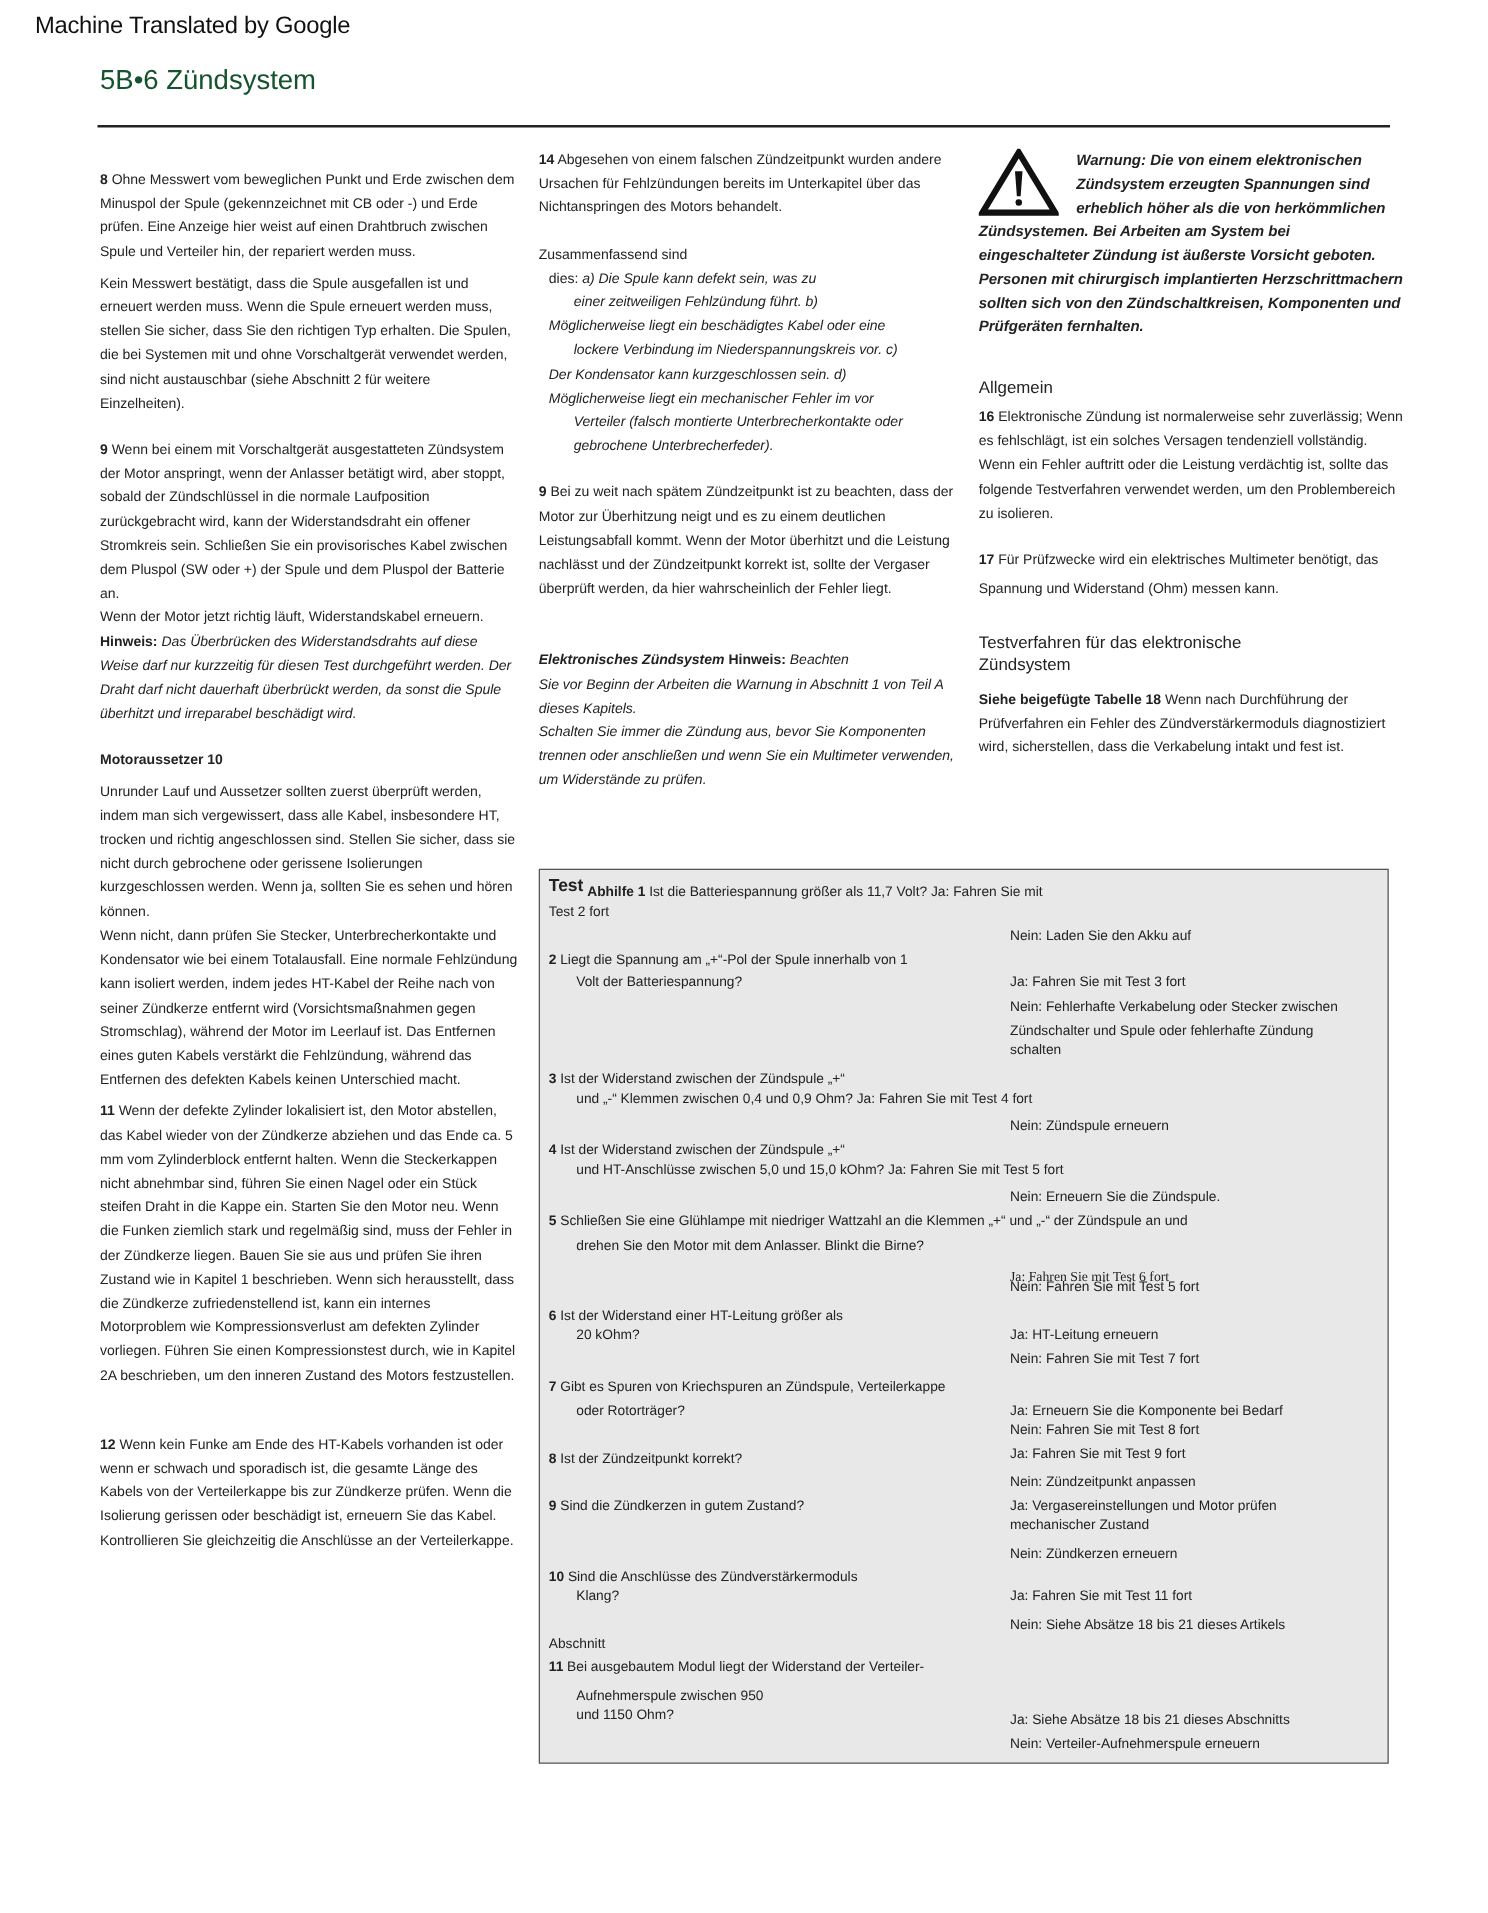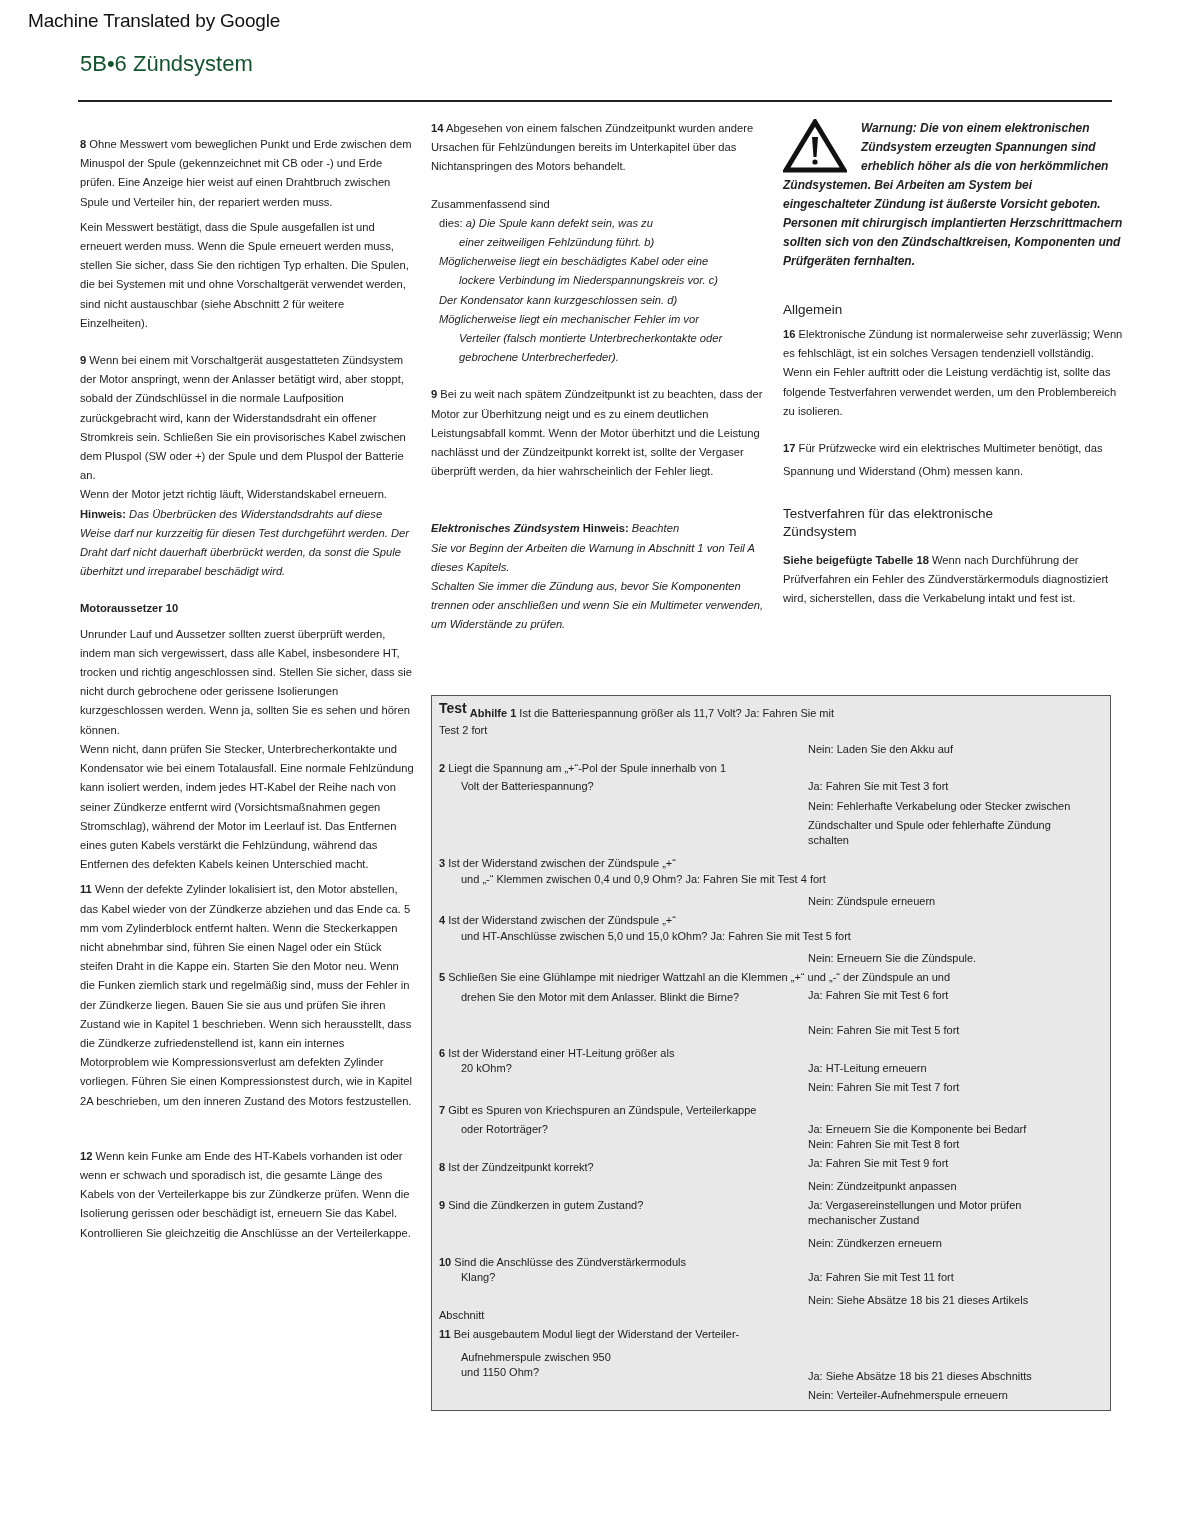--- a/index.html
+++ b/index.html
@@ -126,21 +126,21 @@
     <div class="tr-right" style="top: 123px;">Zündschalter und Spule oder fehlerhafte Zündung</div>
     <div class="tr-right" style="top: 138px;">schalten</div>
     <div class="trow" style="top: 161px;"><span class="b">3</span><span> Ist der Widerstand zwischen der Zündspule „+“</span></div>
     <div class="trow q-indent" style="top: 165px; margin-top: 12px;"><span>und „-“ Klemmen zwischen 0,4 und 0,9 Ohm? Ja: Fahren Sie mit Test 4 fort</span></div>
     <div class="tr-right" style="top: 199px;">Nein: Zündspule erneuern</div>
     <div class="trow" style="top: 218px;"><span class="b">4</span><span> Ist der Widerstand zwischen der Zündspule „+“</span></div>
     <div class="trow q-indent" style="top: 234px;"><span>und HT-Anschlüsse zwischen 5,0 und 15,0 kOhm? Ja: Fahren Sie mit Test 5 fort</span></div>
     <div class="tr-right" style="top: 256px;">Nein: Erneuern Sie die Zündspule.</div>
     <div class="trow" style="top: 275px;"><span class="b">5</span><span> Schließen Sie eine Glühlampe mit niedriger Wattzahl an die Klemmen „+“ und „-“ der Zündspule an und</span></div>
     <div class="trow q-indent" style="top: 295px;"><span>drehen Sie den Motor mit dem Anlasser. Blinkt die Birne?</span></div>
-    <div class="tr-right" style="top: 293px;">Ja: Fahren Sie mit Test 6 fort</div>
+    <div class="tr-right" style="top: 320px; font-family: Liberation Serif, serif;">Ja: Fahren Sie mit Test 6 fort</div>
     <div class="tr-right" style="top: 328px;">Nein: Fahren Sie mit Test 5 fort</div>
     <div class="trow" style="top: 351px;"><span class="b">6</span><span> Ist der Widerstand einer HT-Leitung größer als</span></div>
     <div class="trow q-indent" style="top: 366px;"><span>20 kOhm?</span></div>
     <div class="tr-right" style="top: 366px;">Ja: HT-Leitung erneuern</div>
     <div class="tr-right" style="top: 385px;">Nein: Fahren Sie mit Test 7 fort</div>
     <div class="trow" style="top: 408px;"><span class="b">7</span><span> Gibt es Spuren von Kriechspuren an Zündspule, Verteilerkappe</span></div>
     <div class="trow q-indent" style="top: 427px;"><span>oder Rotorträger?</span></div>
     <div class="tr-right" style="top: 427px;">Ja: Erneuern Sie die Komponente bei Bedarf</div>
     <div class="tr-right" style="top: 442px;">Nein: Fahren Sie mit Test 8 fort</div>
     <div class="trow" style="top: 465px;"><span class="b">8</span><span> Ist der Zündzeitpunkt korrekt?</span></div>

